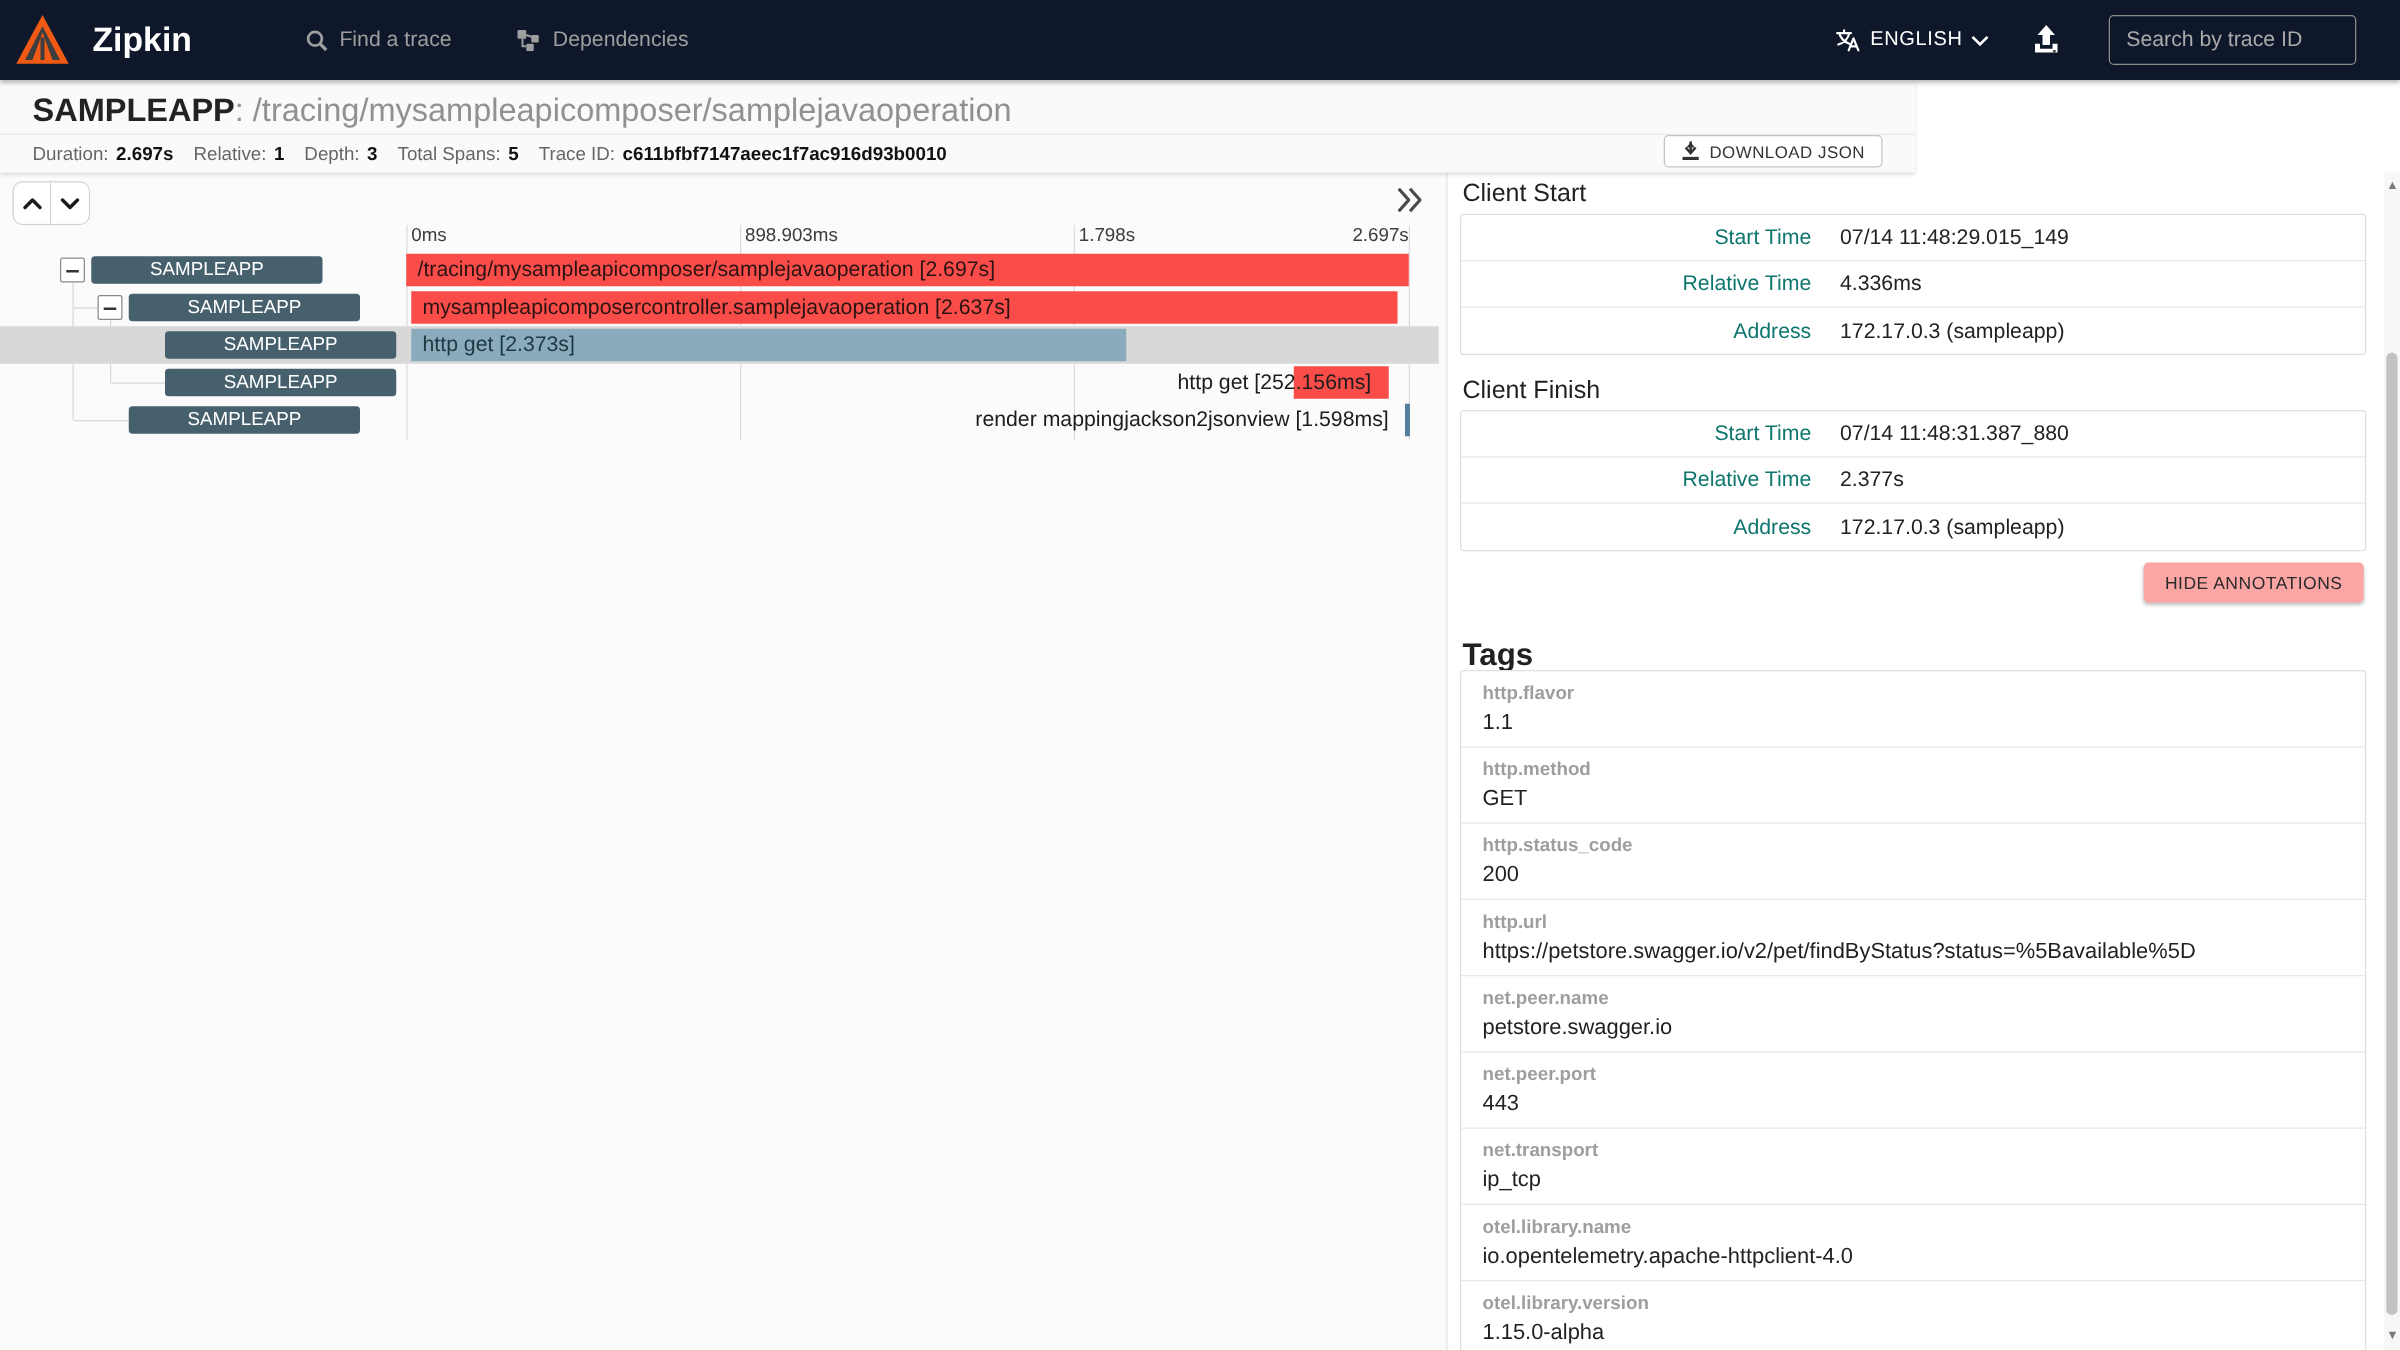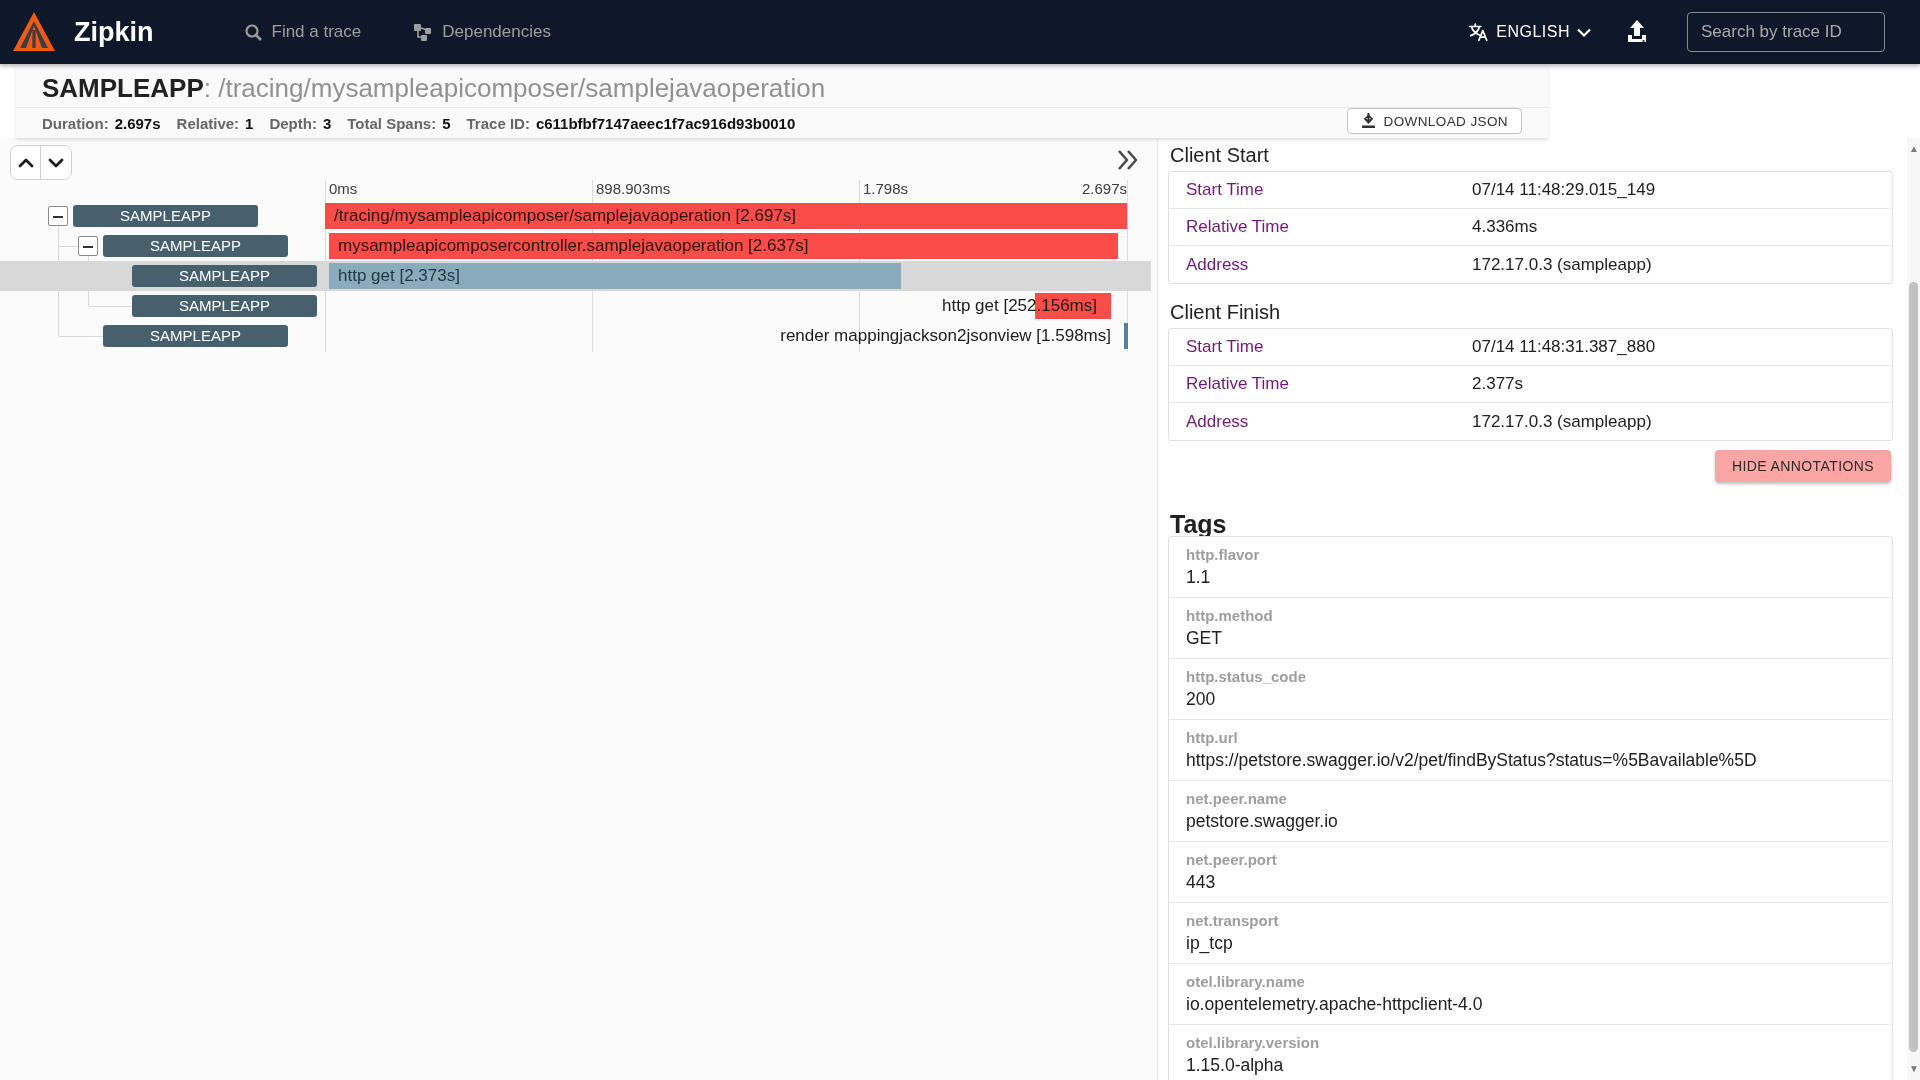--- a/index.html
+++ b/index.html
@@ -17,30 +17,30 @@
   .nav-spacer { flex:1; }
   .lang { display:flex; align-items:center; gap:7px; color:#fff; font-size:16px;
           letter-spacing:.5px; margin-right:34px; cursor:pointer; }
   .upload-btn { margin-right:38px; cursor:pointer; display:flex; align-items:center; }
   .trace-search { width:198px; height:40px; margin-right:35px; background:transparent;
                   border:1px solid #8b8b8b; border-radius:4px; color:#e0e0e0;
                   font-size:17px; padding:0 13px; outline:none; }
   .trace-search::placeholder { color:#aaa; }
 
   
-  .header-strip { position:absolute; left:16px; top:64px; width:1532px; height:74px;
+  .header-strip { position:absolute; left:0; top:64px; width:1532px; height:74px;
                   background:#fafafa; z-index:20; box-shadow:0 2px 3px rgba(0,0,0,.12); }
   .trace-title { height:44px; padding:9px 0 0 26px; font-size:26px;
                  border-bottom:1px solid #e9e9e9; white-space:nowrap; }
   .trace-title .svc { color:#222; font-weight:bold; }
   .trace-title .op  { color:#919191; }
   .trace-meta { height:30px; display:flex; align-items:center; padding-left:26px;
                 gap:16px; font-size:15px; }
   .stat { display:flex; gap:6px; white-space:nowrap; }
-  .stat .lbl { color:#666; font-weight:bold; }
+  .stat .lbl { color:#666; font-weight:normal; }
   .stat .val { color:#111; font-weight:bold; }
   .dl-btn { position:absolute; right:26px; top:44px; height:26px; padding:0 13px;
             display:flex; align-items:center; gap:8px; background:#fff;
             border:1px solid #c4c4c4; border-radius:4px; font-size:13.5px;
             letter-spacing:.4px; color:#333; cursor:pointer;
             font-family:"Liberation Sans","DejaVu Sans",sans-serif; }
 
   
   .main { position:absolute; left:0; top:138px; width:1920px; height:942px; }
   .tl-area { position:absolute; left:0; top:0; width:1157px; height:942px; background:#fbfbfb; }
@@ -76,21 +76,21 @@
 
   
   .detail-panel { position:absolute; left:1157px; top:0; width:750px; height:942px;
                   background:#fff; border-left:1px solid #e3e3e3; }
   .sec-title { position:absolute; left:12px; font-size:20px; color:#212121; }
   .card { position:absolute; left:10px; width:725px; background:#fff;
           border:1px solid #e0e0e0; border-radius:3px; }
   .kv-row { height:37px; display:flex; align-items:center; font-size:17px;
             border-bottom:1px solid #e8e8e8; }
   .kv-row:last-child { border-bottom:none; }
-  .kv-label { width:280px; padding-left:17px; color:#701a75; }
+  .kv-label { width:280px; padding-left:17px; color:#0f766e;text-align:right; }
   .kv-value { color:#212121;margin-left:23px; }
   .hide-btn { position:absolute; left:557px; top:312px; width:176px; height:32px;
               background:#fca5a5; border:none; border-radius:4px; font-size:14px;
               letter-spacing:.4px; color:#2b2b2b; cursor:pointer;
               box-shadow:0 2px 3px rgba(0,0,0,.25);
               font-family:"Liberation Sans","DejaVu Sans",sans-serif; }
   .tags-title { position:absolute; left:12px; top:372px; font-size:25px;
                 font-weight:bold; color:#212121; }
   .tag-row { height:61px; padding:9px 0 0 17px; border-bottom:1px solid #e8e8e8; }
   .tag-row:last-child { border-bottom:none; }

